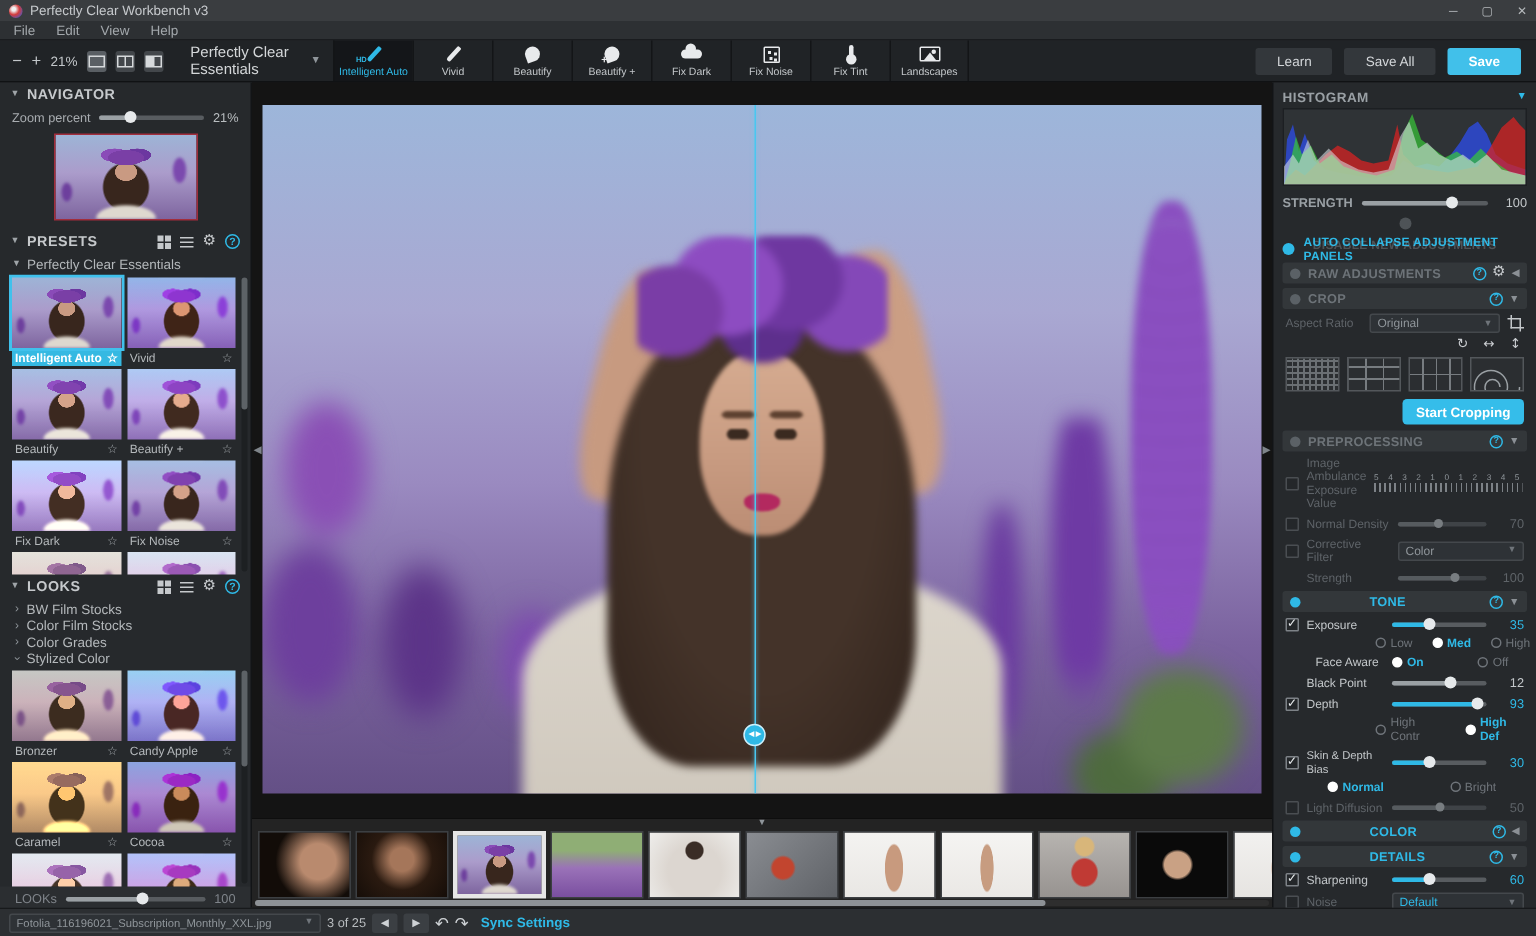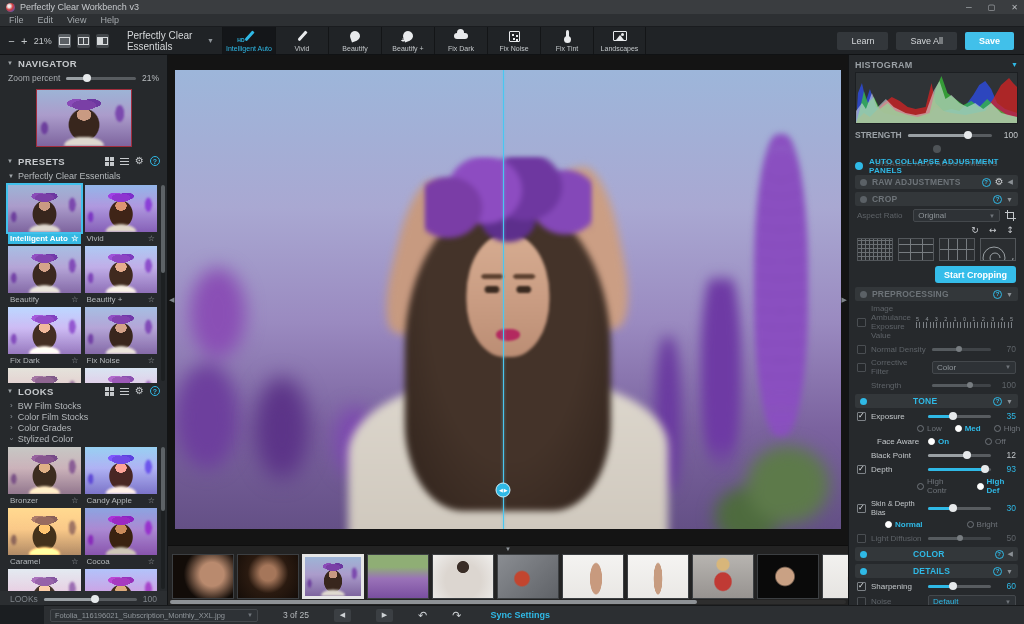--- a/index.html
+++ b/index.html
@@ -209,21 +209,21 @@
 .sl.cy i{background:#2fb9e6;}
 .sl.dis{background:#3f4347;}
 .sl.dis i{background:#565b5f;}
 .sl.dis b{width:6px;height:6px;background:#787d81;}
 .rrow{display:flex;gap:13px;padding:1px 0 2px 62px;flex:0 0 auto;}
 .rd{display:inline-flex;align-items:center;gap:3px;font-size:8px;color:#6f747a;}
 .rd i{width:7px;height:7px;border-radius:50%;border:1px solid #6f747a;flex:0 0 auto;}
 .rd.on{color:#2fb9e6;font-weight:bold;}
 .rd.on i{background:#fff;border-color:#fff;}
 
-.statusbar{height:19px;background:#2c2f32;border-top:1px solid #17191b;display:flex;align-items:center;gap:25px;padding:0 6px;margin-left:44px;}
+.statusbar{height:19px;background:#2c2f32;border-top:1px solid #17191b;display:flex;align-items:center;gap:4px;padding:0 6px;}
 .file-dd{width:208px;height:13px;font-size:7.5px;}
 .pos{font-size:8.5px;color:#b8bcbf;}
 .nvb{width:17px;height:13px;background:#3b3f43;border-radius:2px;color:#ced2d5;font-size:7px;display:flex;align-items:center;justify-content:center;}
 .ur{font-size:11px;color:#ced2d5;font-family:"DejaVu Sans",sans-serif;line-height:1;}
 .sync{font-size:9px;font-weight:bold;color:#2fb9e6;padding:0 4px;}
 .sb-right{margin-left:auto;display:flex;align-items:center;gap:8px;}
 .about{font-size:8.5px;color:#8f959a;}
 .oam{height:15px;background:#393d41;border-radius:2px;display:flex;align-items:center;padding:0 8px;font-size:9px;font-weight:bold;color:#2fb9e6;}
 </style>
 </head>

